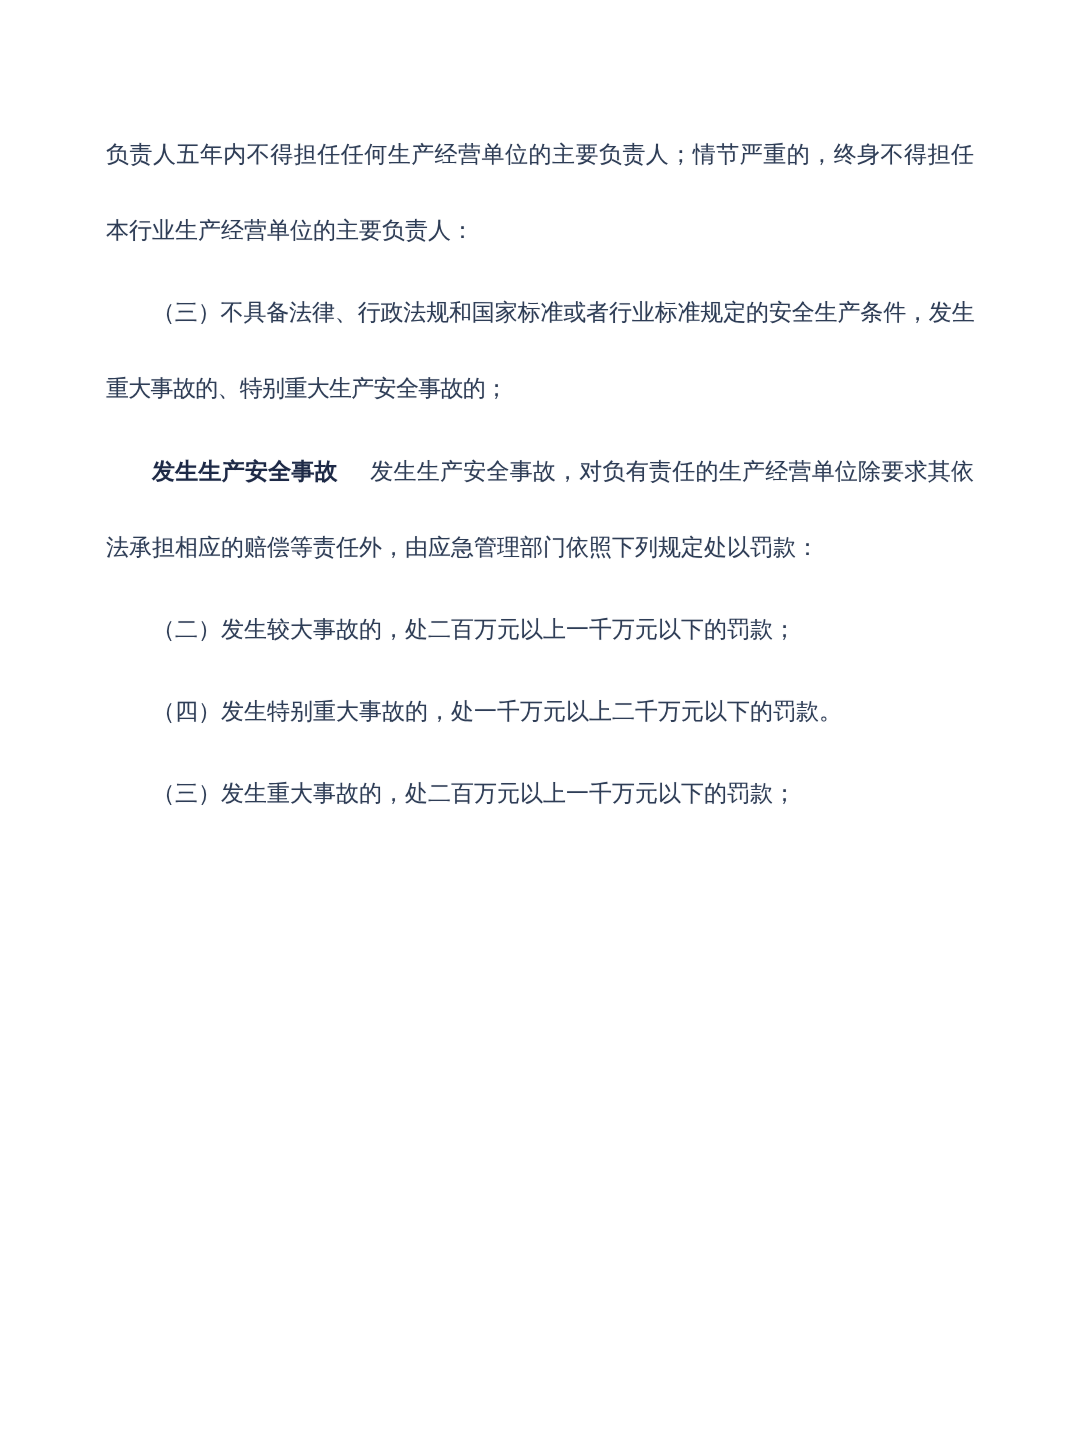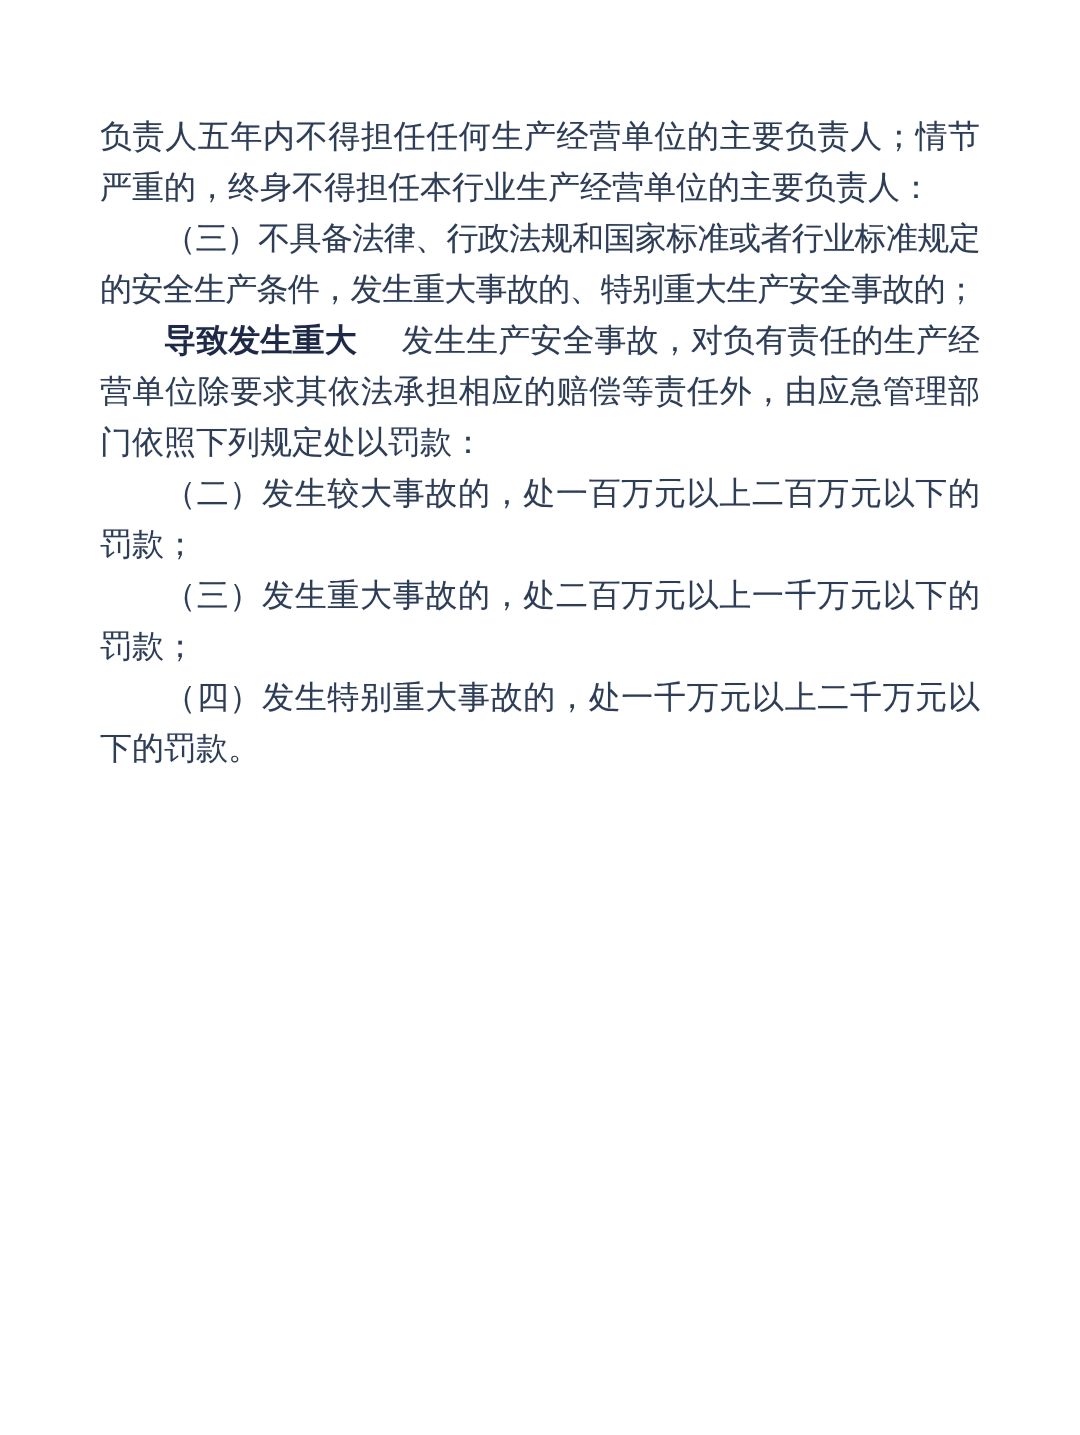--- a/index.html
+++ b/index.html
@@ -16,24 +16,24 @@
     box-sizing: border-box;
     width: 1080px;
     height: 1435px;
     padding: 111px 100px 0 100px;
     background: #ffffff;
   }
   .text-block {
     width: 880px;
   }
   .para {
-    margin: 0;
+    margin: 6px;
     font-family: "Liberation Serif", "DejaVu Serif", serif;
-    font-size: 32px;
-    line-height: 51px;
+    font-size: 23px;
+    line-height: 76px;
     color: #2e3d56;
     text-align: justify;
     text-indent: 2em;
     letter-spacing: 0;
     text-shadow: 0 0 1px rgba(46, 61, 86, 0.25);
   }
   .para.no-indent {
     text-indent: 0;
   }
   .para.compress {
@@ -55,23 +55,23 @@
 <div class="page">
   <div class="text-block">
 
     <p class="para no-indent">负责人五年内不得担任任何生产经营单位的主要负责人；情节严重的，终身不得担任本行业生产经营单位的主要负责人：</p>
 
 
 
     <p class="para compress">（三）不具备法律、行政法规和国家标准或者行业标准规定的安全生产条件，发生重大事故的、特别重大生产安全事故的；</p>
 
 
-    <p class="para"><b class="article-no">导致发生重大</b><span class="article-gap"></span><span>发生生产安全事故，对负有责任的生产经营单位除要求其依法承担相应的赔偿等责任外，由应急管理部门依照下列规定处以罚款：</span></p>
+    <p class="para"><b class="article-no">发生生产安全事故</b><span class="article-gap"></span><span>发生生产安全事故，对负有责任的生产经营单位除要求其依法承担相应的赔偿等责任外，由应急管理部门依照下列规定处以罚款：</span></p>
 
 
-    <p class="para">（二）发生较大事故的，处一百万元以上二百万元以下的罚款；</p>
+    <p class="para">（二）发生较大事故的，处二百万元以上一千万元以下的罚款；</p>
+
+    <p class="para">（四）发生特别重大事故的，处一千万元以上二千万元以下的罚款。</p>
 
     <p class="para">（三）发生重大事故的，处二百万元以上一千万元以下的罚款；</p>
-
-    <p class="para">（四）发生特别重大事故的，处一千万元以上二千万元以下的罚款。</p>
 
   </div>
 </div>
 
 </body></html>

